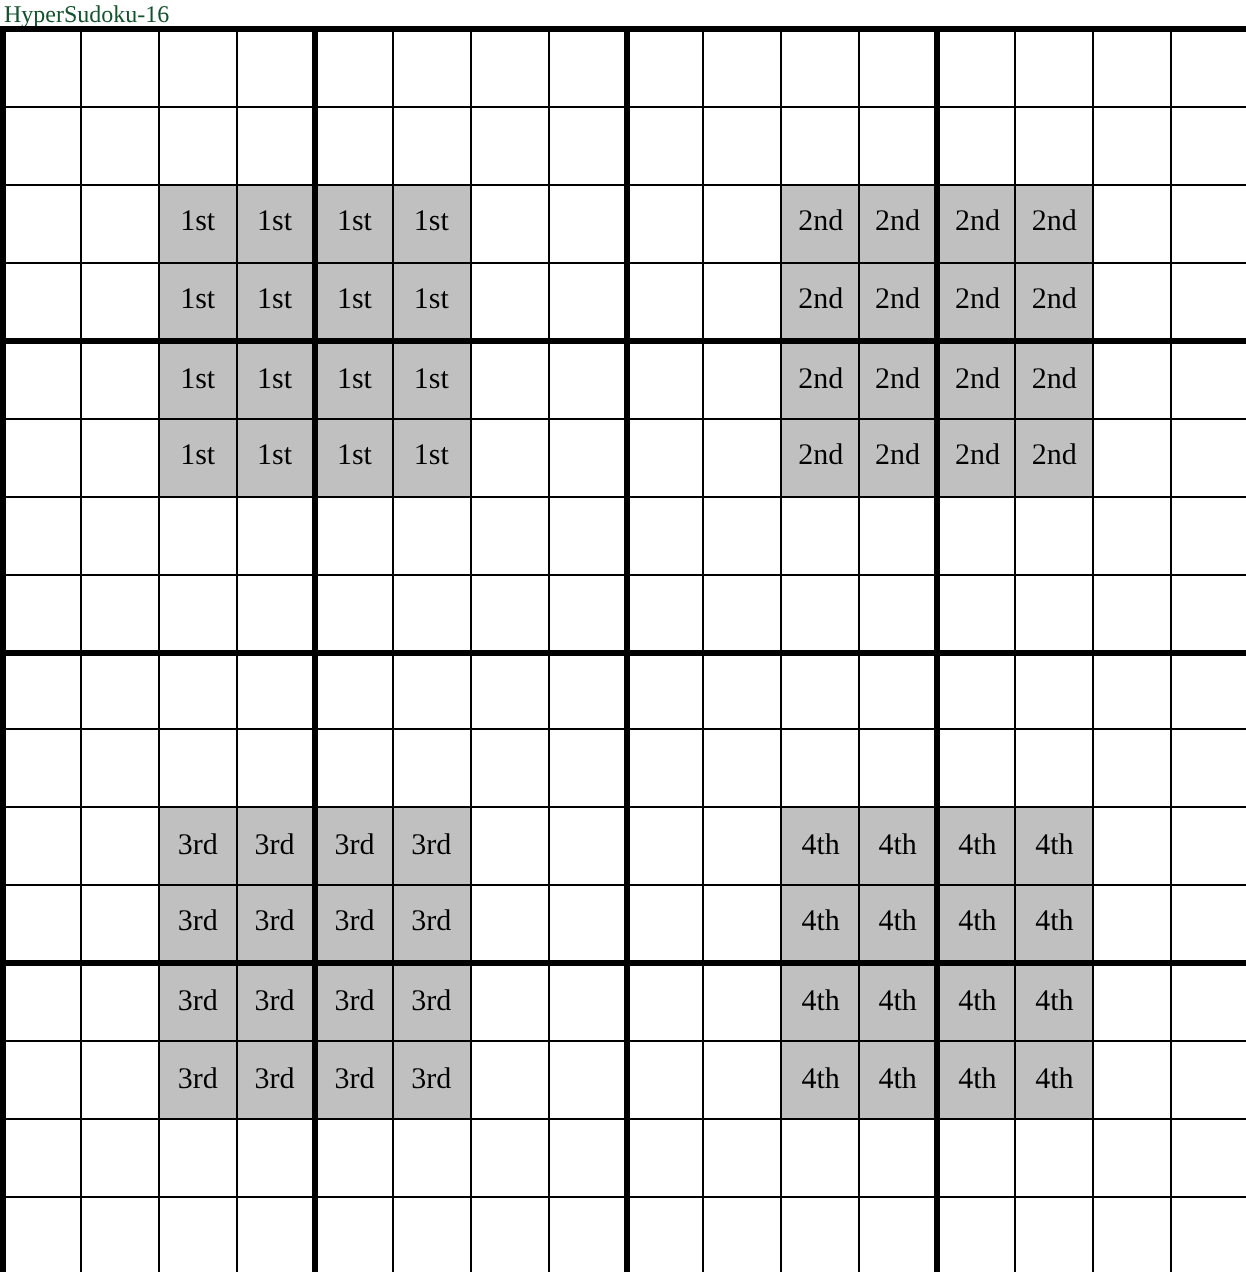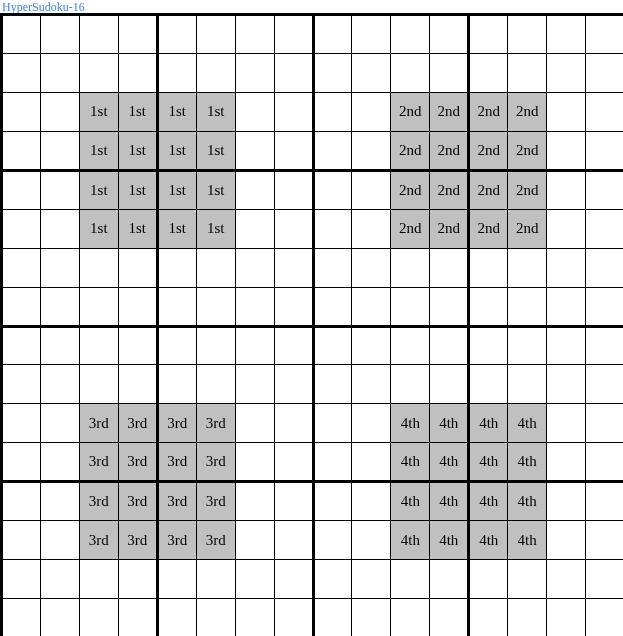--- a/index.html
+++ b/index.html
@@ -9,21 +9,21 @@
   }
   body {
     width: 623px;
     height: 636px;
     font-family: "Liberation Serif", serif;
     overflow: hidden;
   }
   #title {
     font-family: "Liberation Serif", serif;
     font-size: 12px;
-    color: #3b82f6;
+    color: #14532d;
     line-height: 13px;
     padding: 1px 0 0 2px;
     height: 13px;
     box-sizing: border-box;
     white-space: nowrap;
   }
   #board-wrap {
     position: relative;
     width: 503px;
     height: 623px;

